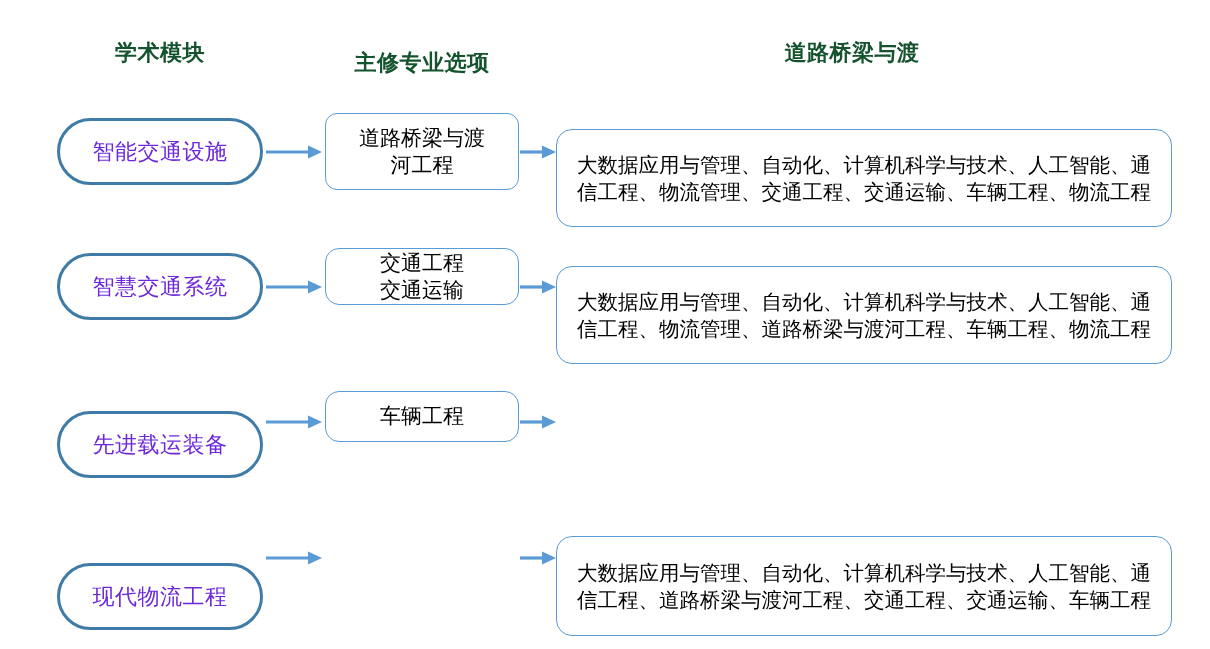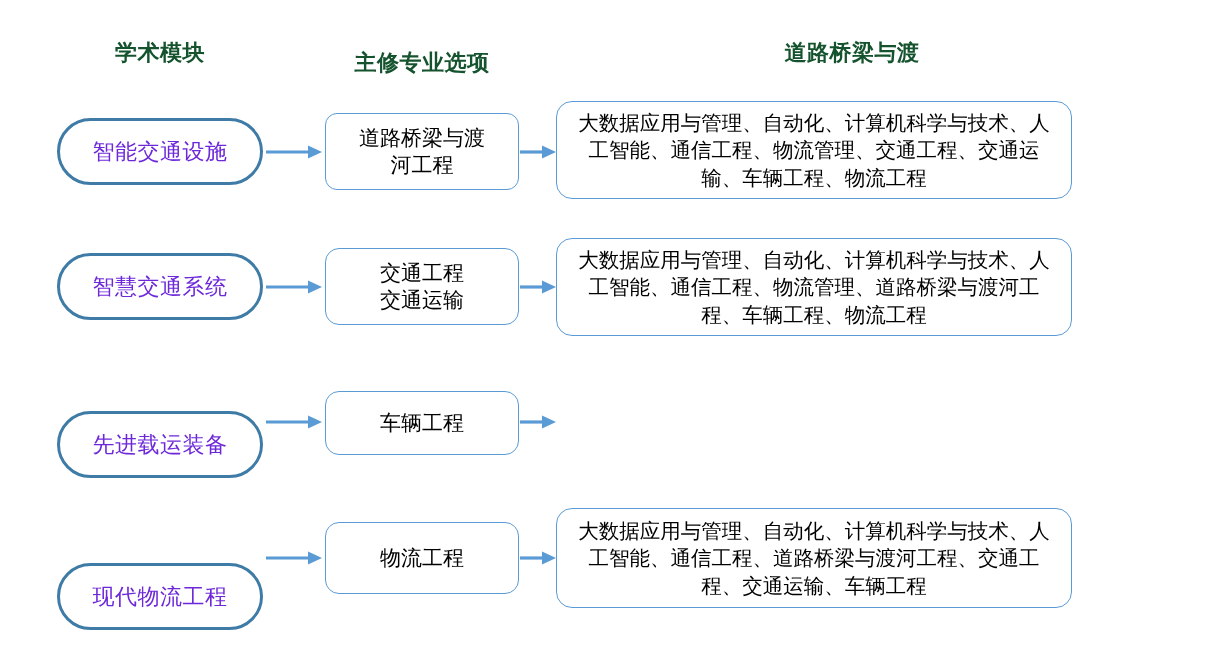--- a/index.html
+++ b/index.html
@@ -85,28 +85,29 @@
     color: #000000;
     line-height: 1.28;
     padding: 0 10px;
     white-space: pre-line;
   }
 
   
   .minor-box {
     position: absolute;
     left: 556px;
-    width: 516px;
+    width: 616px;
     box-sizing: border-box;
     border: 1.6px solid #5b9bd5;
     border-radius: 16px;
     background: #ffffff;
     display: flex;
     align-items: center;
     justify-content: flex-start;
+    margin-top: 28px;
   }
   .minor-label {
     font-size: 20.5px;
     color: #000000;
     line-height: 1.33;
     padding: 4px 12px;
     text-align: center;
     word-break: break-all;
   }
 
@@ -154,21 +155,21 @@
   <div class="row">
     <div class="pill" style="top:253px;">
       <span class="pill-label">智慧交通系统</span>
     </div>
     <div class="arrow" style="left:266px; top:279px; width:56px;">
       <svg width="56" height="16" viewBox="0 0 56 16">
         <line x1="0" y1="8" x2="44" y2="8" stroke="#5B9BD5" stroke-width="3.2"></line>
         <polygon points="42,1.5 56,8 42,14.5" fill="#5B9BD5"></polygon>
       </svg>
     </div>
-    <div class="major-box" style="top:248px; height:77px;">
+    <div class="major-box" style="top:248px; height:57px;">
       <span class="major-label">交通工程
 交通运输</span>
     </div>
     <div class="arrow" style="left:520px; top:279px; width:36px;">
       <svg width="36" height="16" viewBox="0 0 36 16">
         <line x1="0" y1="8" x2="24" y2="8" stroke="#5B9BD5" stroke-width="3.2"></line>
         <polygon points="22,1.5 36,8 22,14.5" fill="#5B9BD5"></polygon>
       </svg>
     </div>
     <div class="minor-box" style="top:238px; height:98px;">
@@ -179,44 +180,41 @@
   <div class="row">
     <div class="pill" style="top:388px;margin-top:23px;">
       <span class="pill-label">先进载运装备</span>
     </div>
     <div class="arrow" style="left:266px; top:414px; width:56px;">
       <svg width="56" height="16" viewBox="0 0 56 16">
         <line x1="0" y1="8" x2="44" y2="8" stroke="#5B9BD5" stroke-width="3.2"></line>
         <polygon points="42,1.5 56,8 42,14.5" fill="#5B9BD5"></polygon>
       </svg>
     </div>
-    <div class="major-box" style="top:391px; height:64px;">
+    <div class="major-box" style="top:391px; height:51px;">
       <span class="major-label">车辆工程</span>
     </div>
     <div class="arrow" style="left:520px; top:414px; width:36px;">
       <svg width="36" height="16" viewBox="0 0 36 16">
         <line x1="0" y1="8" x2="24" y2="8" stroke="#5B9BD5" stroke-width="3.2"></line>
         <polygon points="22,1.5 36,8 22,14.5" fill="#5B9BD5"></polygon>
       </svg>
     </div>
   </div>
 
   <div class="row">
     <div class="pill" style="top:524px;margin-top:39px;">
       <span class="pill-label">现代物流工程</span>
     </div>
     <div class="arrow" style="left:266px; top:550px; width:56px;">
       <svg width="56" height="16" viewBox="0 0 56 16">
         <line x1="0" y1="8" x2="44" y2="8" stroke="#5B9BD5" stroke-width="3.2"></line>
         <polygon points="42,1.5 56,8 42,14.5" fill="#5B9BD5"></polygon>
       </svg>
     </div>
-    <div class="major-box" style="top:522px; height:72px;">
-      <span class="major-label">物流工程</span>
-    </div>
     <div class="arrow" style="left:520px; top:550px; width:36px;">
       <svg width="36" height="16" viewBox="0 0 36 16">
         <line x1="0" y1="8" x2="24" y2="8" stroke="#5B9BD5" stroke-width="3.2"></line>
         <polygon points="22,1.5 36,8 22,14.5" fill="#5B9BD5"></polygon>
       </svg>
     </div>
     <div class="minor-box" style="top:508px; height:100px;">
       <span class="minor-label">大数据应用与管理、自动化、计算机科学与技术、人工智能、通信工程、道路桥梁与渡河工程、交通工程、交通运输、车辆工程</span>
     </div>
   </div>

